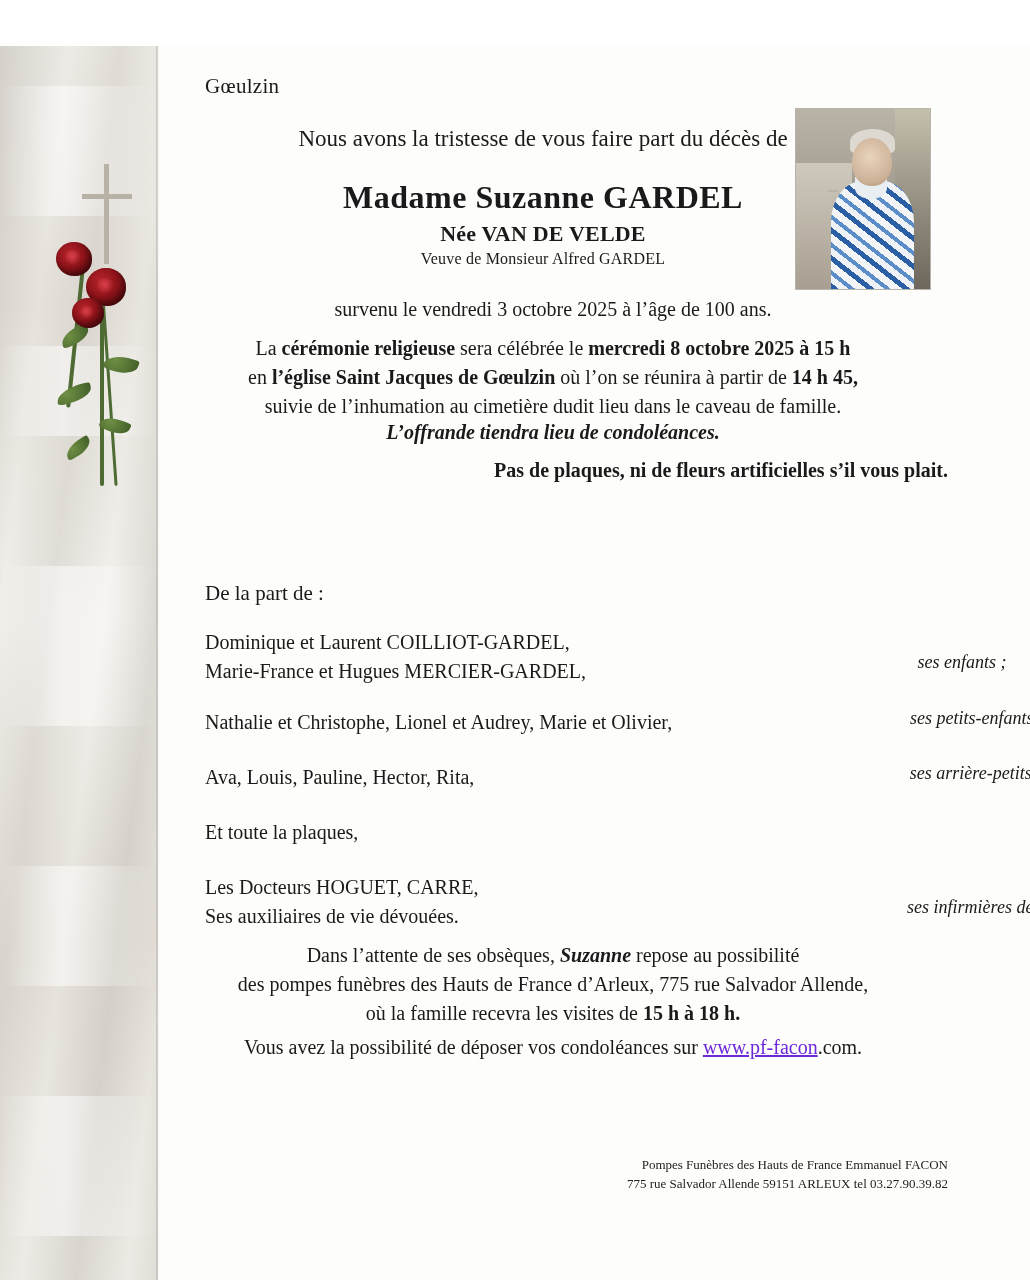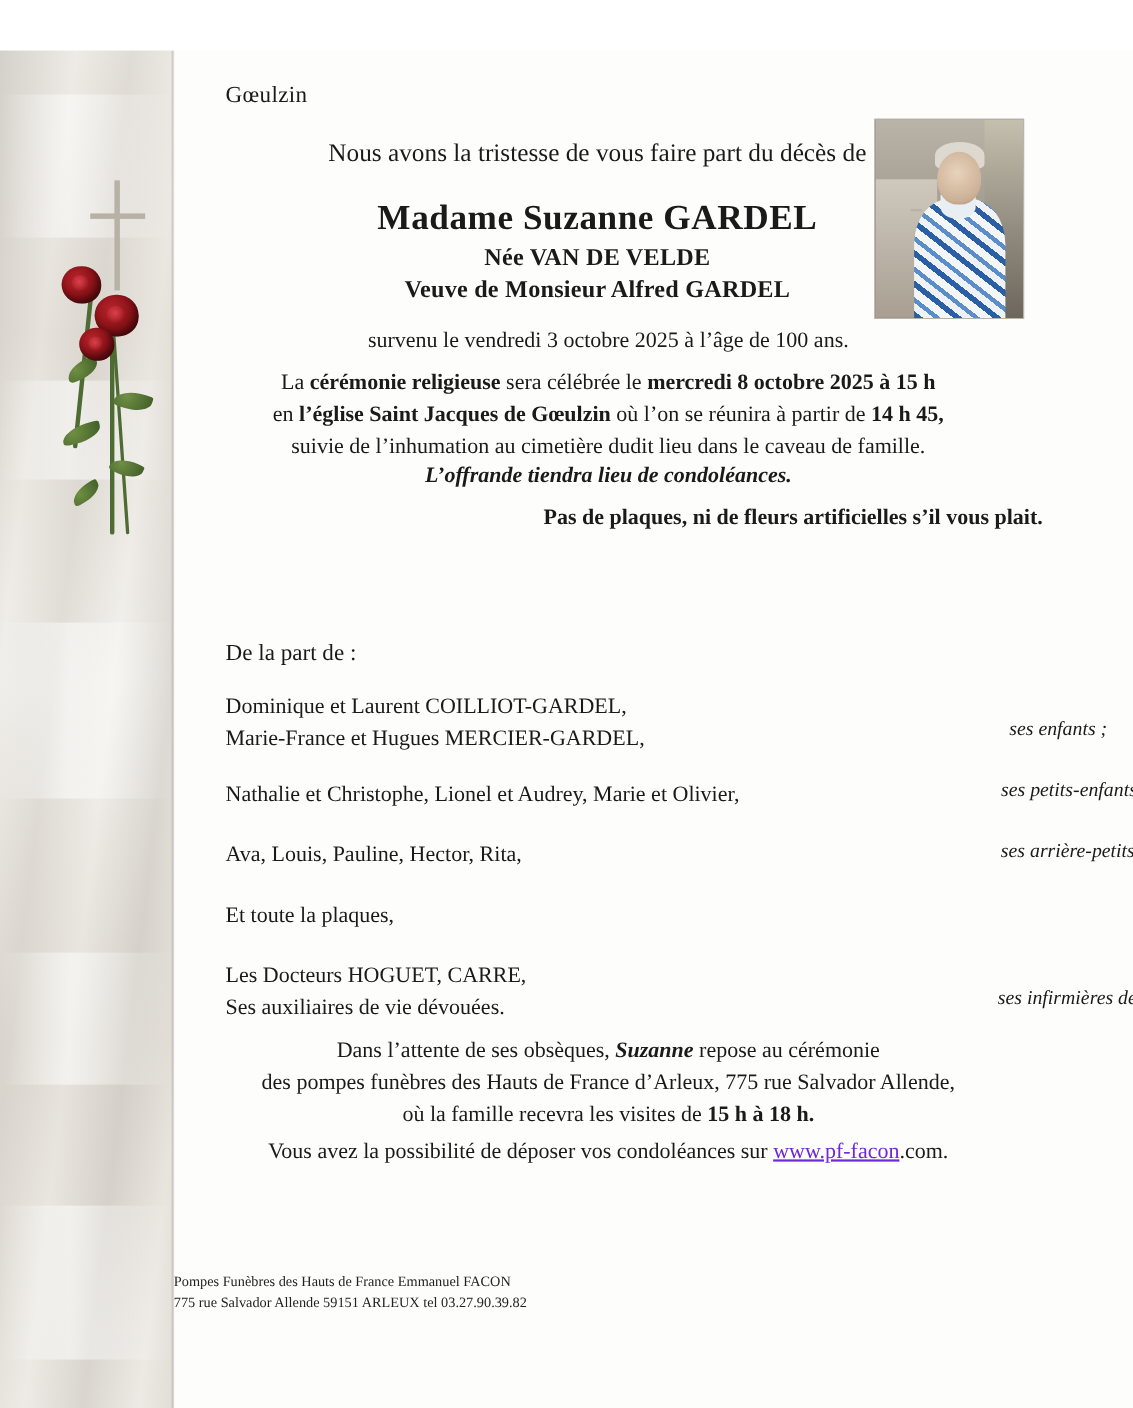--- a/index.html
+++ b/index.html
@@ -143,22 +143,22 @@
     letter-spacing: 0.5px;
     line-height: 1.35;
   }
   .nee {
     font-size: 22px;
     font-weight: bold;
     letter-spacing: 0.2px;
     margin-top: 2px;
   }
   .widow {
-    font-size: 22px;
-    font-weight: bold;
+    font-size: 16px;
+    font-weight: normal;
     letter-spacing: 0.2px;
     margin-top: 3px;
   }
 
   .portrait {
     position: absolute;
     left: 637px;
     top: 62px;
     width: 134px;
     height: 180px;
@@ -305,21 +305,21 @@
   .weblink {
     color: #6d28d9;
     text-decoration: underline;
   }
 
   .footer {
     position: absolute;
     left: 0;
     top: 1110px;
     width: 790px;
-    text-align: left;
+    text-align: right;
     font-size: 13px;
     line-height: 1.45;
     color: #222;
   }
 
   .scan-tick {
     position: absolute;
     background: #b8b2a8;
   }
 </style>
@@ -441,21 +441,21 @@
           <div>Les Docteurs HOGUET, CARRE,</div>
           <div>Ses auxiliaires de vie dévouées.</div>
         </div>
         <div class="fam-role r5">ses infirmières dévouées ;</div>
       </div>
 
     </div>
 
     <div class="para p-funerarium">
       <div>
-        <span>Dans l’attente de ses obsèques, </span><b><i>Suzanne</i></b><span> repose au cérémonie</span>
+        <span>Dans l’attente de ses obsèques, </span><b><i>Suzanne</i></b><span> repose au possibilité</span>
       </div>
       <div>des pompes funèbres des Hauts de France d’Arleux, 775 rue Salvador Allende,</div>
       <div>
         <span>où la famille recevra les visites de </span><b>15 h à 18 h.</b>
       </div>
     </div>
 
     <div class="para p-condo">
       <span>Vous avez la possibilité de déposer vos condoléances sur </span><a class="weblink" href="#">www.pf-facon</a><span>.com.</span>
     </div>

